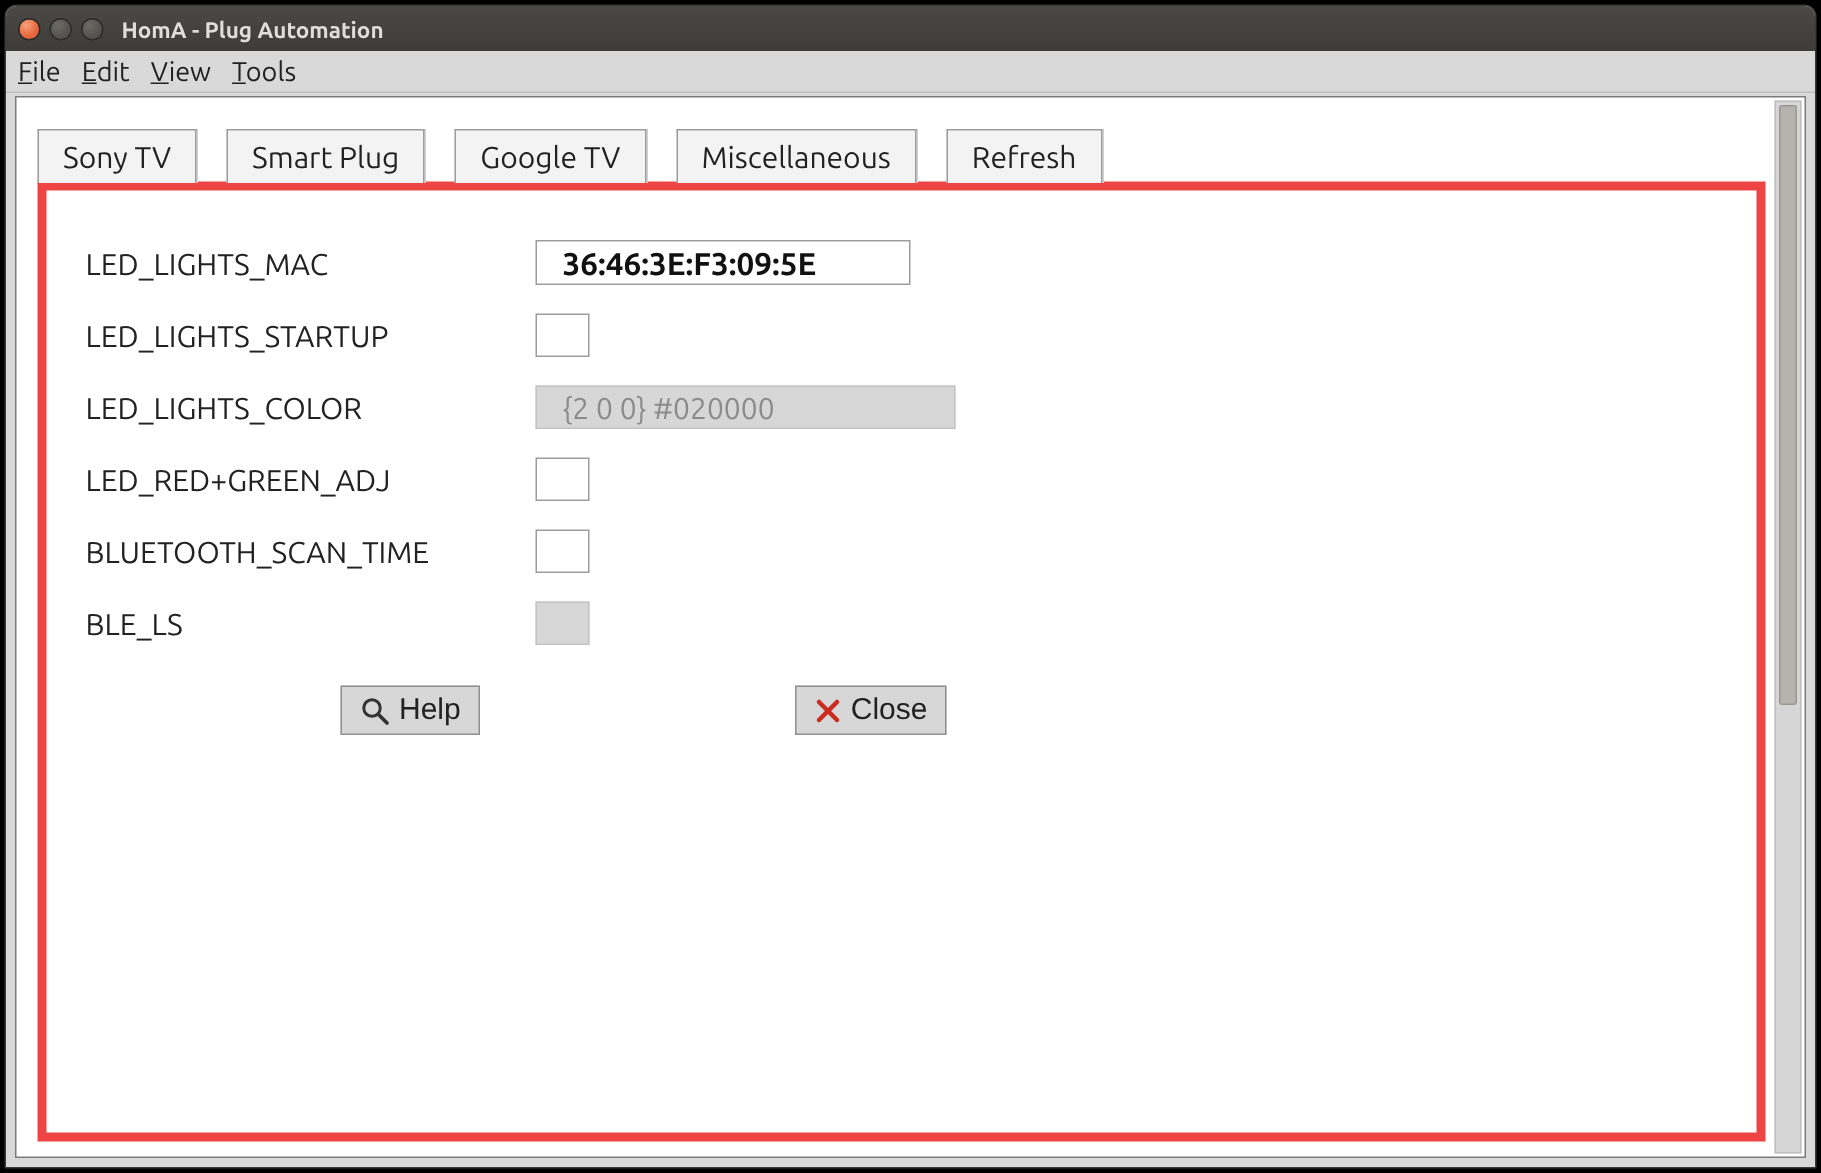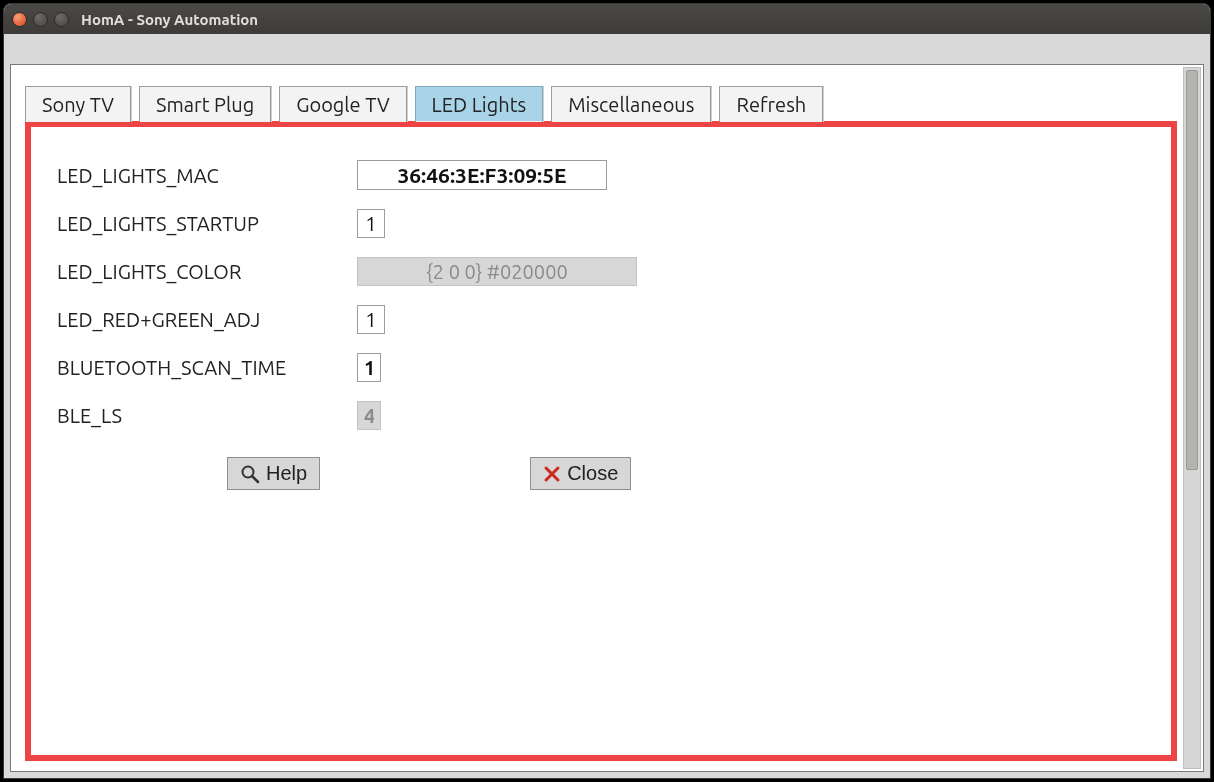--- a/index.html
+++ b/index.html
@@ -79,21 +79,21 @@
     position: absolute;
     top: 2px; left: 2px; right: 2px;
     height: 400px;
     background: #b5b3ae;
     border: 1px solid #9a9893;
     border-radius: 2px;
   }
   .tabs {
     display: flex;
     align-items: flex-end;
-    gap: 8px;
+    gap: 20px;
     padding: 14px 10px 0 10px;
     height: 52px;
   }
   .tab {
     padding: 6px 16px 6px 16px;
     font-size: 20px;
     color: #222;
     background: #f3f3f3;
     border: 1px solid #9c9c9c;
     border-bottom: none;
@@ -118,25 +118,24 @@
     height: 48px;
   }
   .form-label {
     width: 300px;
     font-size: 20px;
     color: #222;
   }
   .text-input {
     font-family: inherit;
     font-size: 20px;
-    padding: 2px 6px;
+    padding: 2px 17px;
     border: 1px solid #9c9c9c;
     background: #fff;
     color: #111;
-    text-align: center;
   }
   .text-input.bold { font-weight: bold; font-size: 21px; }
   .text-input.disabled {
     background: #d7d7d7;
     color: #8b8b8b;
     border: 1px solid #c3c3c3;
   }
   .w-mac { width: 250px; }
   .w-1 { width: 28px; }
   .w-2 { width: 24px; font-weight: bold; }
@@ -162,32 +161,37 @@
   .icon-mag, .icon-x { display: inline-flex; }
 </style>
 </head>
 <body>
 
 <div class="window-frame">
   <div class="titlebar">
     <div class="wb close"></div>
     <div class="wb min"></div>
     <div class="wb max"></div>
-    <div class="title-text">HomA - Sony Automation</div>
+    <div class="title-text">HomA - Plug Automation</div>
   </div>
 
+  <div class="menubar">
+    <span class="menu-item"><span class="ul">F</span><span>ile</span></span>
+    <span class="menu-item"><span class="ul">E</span><span>dit</span></span>
+    <span class="menu-item"><span class="ul">V</span><span>iew</span></span>
+    <span class="menu-item"><span class="ul">T</span><span>ools</span></span>
+  </div>
 
   <div class="client">
     <div class="client-inner">
 
       <div class="tabs">
         <div class="tab">Sony TV</div>
         <div class="tab">Smart Plug</div>
         <div class="tab">Google TV</div>
-        <div class="tab active">LED Lights</div>
         <div class="tab">Miscellaneous</div>
         <div class="tab">Refresh</div>
       </div>
 
       <div class="tab-panel">
 
         <div class="form-row">
           <div class="form-label">LED_LIGHTS_MAC</div>
           <input class="text-input bold w-mac" value="36:46:3E:F3:09:5E" style="">
         </div>

